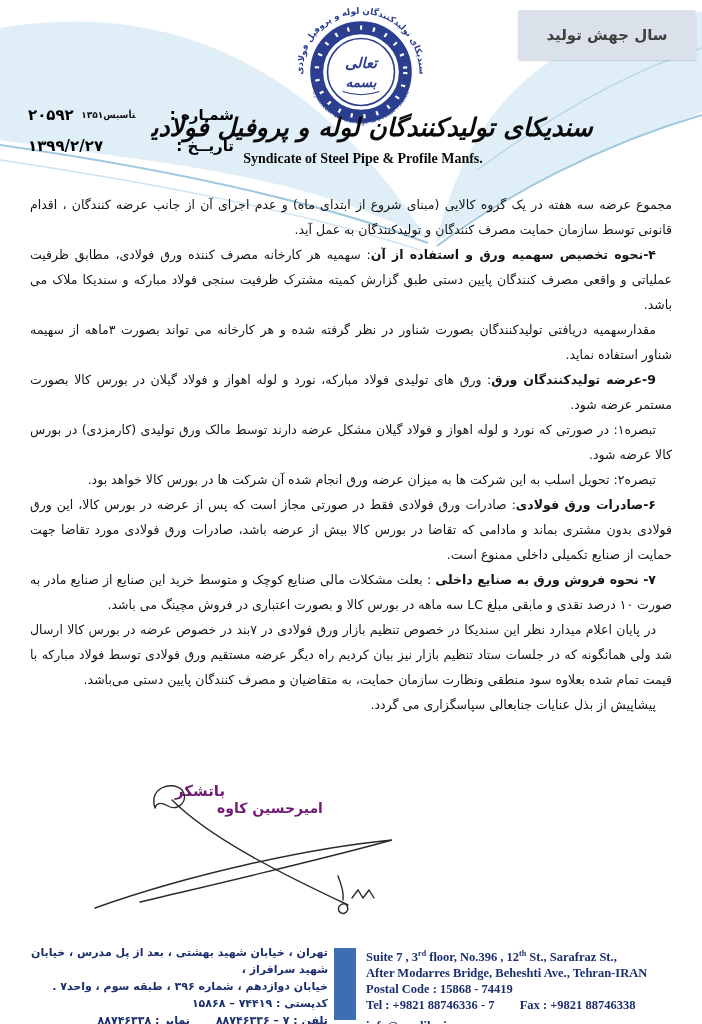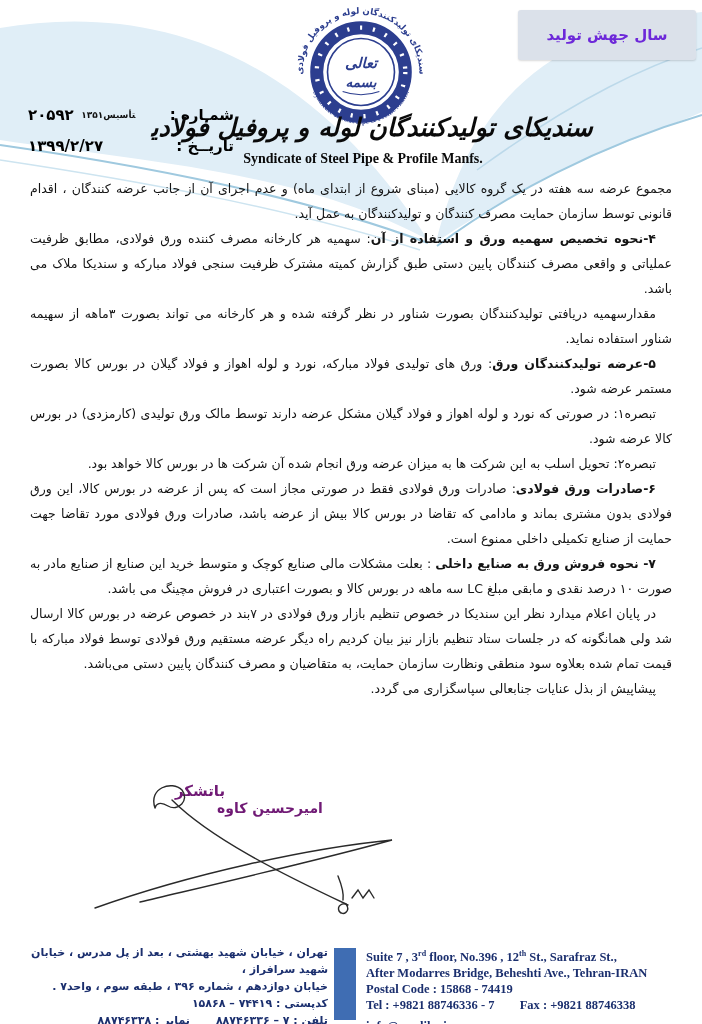--- a/index.html
+++ b/index.html
@@ -8,40 +8,40 @@
     background:#ffffff;overflow:hidden;
     font-family:"DejaVu Sans",sans-serif;color:#111;
   }
   svg{display:block}
   .swoosh{position:absolute;top:0;left:0;pointer-events:none;}
   
   .badge{
     position:absolute;top:10px;right:6px;width:178px;height:50px;
     background:#dbe1ea;border-radius:3px;
     display:flex;align-items:center;justify-content:center;
-    color:#6d28d9;font-weight:bold;font-size:15px;direction:rtl;
+    color:#404040;font-weight:bold;font-size:15px;direction:rtl;
     box-shadow:0 1px 2px rgba(0,0,0,.15);
   }
   
   .emblem{position:absolute;top:4px;left:294px;width:134px;height:136px;}
   
   .refblock{position:absolute;top:106px;left:28px;width:206px;direction:rtl;
     font-weight:bold;font-size:15px;color:#000;}
   .refrow{display:flex;justify-content:space-between;align-items:baseline;margin-bottom:13px;}
   .refrow .val{direction:ltr;}
   
   .title-fa{position:absolute;top:110px;left:0;width:100%;text-align:center;
     direction:rtl;transform:translateX(-14px);white-space:nowrap;}
   .title-fa .cal{font-size:25px;font-weight:bold;font-style:italic;color:#0a0a0a;}
   .title-fa .est{font-size:9px;font-weight:bold;vertical-align:18px;margin-right:16px;}
   .title-en{position:absolute;top:151px;left:0;width:100%;text-align:center;
     transform:translateX(12px);
     font-family:"Liberation Serif","DejaVu Serif",serif;font-weight:bold;font-size:14px;color:#0a0a0a;}
   
-  .body-text{position:absolute;top:176px;left:30px;width:642px;
+  .body-text{position:absolute;top:192px;left:30px;width:642px;
     direction:rtl;text-align:justify;font-size:12.5px;line-height:25px;color:#141414;}
   .para{margin:0;}
   .para.indent{text-indent:16px;}
   .para .lead{font-weight:bold;}
   
   .sig-block{position:absolute;top:782px;left:150px;width:240px;text-align:center;
     direction:rtl;font-weight:bold;color:#701a75;}
   .sig-thanks{font-size:15px;transform:translateX(-70px);}
   .sig-name{font-size:14px;}
   .sig-role{font-size:15px;margin-top:8px;}
@@ -115,21 +115,21 @@
   <div class="title-fa">
     <span class="cal">سندیکای تولیدکنندگان لوله و پروفیل فولادی</span><span class="est">تأسیس۱۳۵۱</span>
   </div>
   <div class="title-en">Syndicate of Steel Pipe &amp; Profile Manfs.</div>
 
   <div class="body-text">
 
   <p class="para"><span>مجموع عرضه سه هفته در یک گروه کالایی (مبنای شروع از ابتدای ماه) و عدم اجرای آن از جانب عرضه کنندگان ، اقدام قانونی توسط سازمان حمایت مصرف کنندگان و تولیدکنندگان به عمل آید.</span></p>
       <p class="para indent"><b class="lead">۴-نحوه تخصیص سهمیه ورق و استفاده از آن</b><span>: سهمیه هر کارخانه مصرف کننده ورق فولادی، مطابق ظرفیت عملیاتی و واقعی مصرف کنندگان پایین دستی طبق گزارش کمیته مشترک ظرفیت سنجی فولاد مبارکه و سندیکا ملاک می باشد.</span></p>
       <p class="para indent"><span>مقدارسهمیه دریافتی تولیدکنندگان بصورت شناور در نظر گرفته شده و هر کارخانه می تواند بصورت ۳ماهه از سهیمه شناور استفاده نماید.</span></p>
-      <p class="para indent"><b class="lead">۵-عرضه تولیدکنندگان ورق</b><span>: ورق های تولیدی فولاد مبارکه، نورد و لوله اهواز و فولاد گیلان در بورس کالا بصورت مستمر عرضه شود.</span></p>
+      <p class="para indent"><b class="lead">9-عرضه تولیدکنندگان ورق</b><span>: ورق های تولیدی فولاد مبارکه، نورد و لوله اهواز و فولاد گیلان در بورس کالا بصورت مستمر عرضه شود.</span></p>
       <p class="para indent"><span>تبصره۱: در صورتی که نورد و لوله اهواز و فولاد گیلان مشکل عرضه دارند توسط مالک ورق تولیدی (کارمزدی) در بورس کالا عرضه شود.</span></p>
       <p class="para indent"><span>تبصره۲: تحویل اسلب به این شرکت ها به میزان عرضه ورق انجام شده آن شرکت ها در بورس کالا خواهد بود.</span></p>
       <p class="para indent"><b class="lead">۶-صادرات ورق فولادی</b><span>: صادرات ورق فولادی فقط در صورتی مجاز است که پس از عرضه در بورس کالا، این ورق فولادی بدون مشتری بماند و مادامی که تقاضا در بورس کالا بیش از عرضه باشد، صادرات ورق فولادی مورد تقاضا جهت حمایت از صنایع تکمیلی داخلی ممنوع است.</span></p>
       <p class="para indent"><b class="lead">۷- نحوه فروش ورق به صنایع داخلی</b><span> : بعلت مشکلات مالی صنایع کوچک و متوسط خرید این صنایع از صنایع مادر  به صورت ۱۰ درصد نقدی و مابقی مبلغ LC سه ماهه در بورس کالا و بصورت اعتباری در فروش مچینگ می باشد.</span></p>
       <p class="para indent"><span>در پایان اعلام میدارد نظر این سندیکا در خصوص تنظیم بازار ورق فولادی در ۷بند در خصوص عرضه در بورس کالا ارسال شد ولی همانگونه که در جلسات ستاد تنظیم بازار نیز بیان کردیم راه دیگر عرضه مستقیم ورق فولادی توسط فولاد مبارکه با قیمت تمام شده بعلاوه سود منطقی ونظارت سازمان حمایت، به متقاضیان و مصرف کنندگان پایین دستی می‌باشد.</span></p>
       <p class="para indent"><span>پیشاپیش از بذل عنایات جنابعالی سپاسگزاری می گردد.</span></p>
     </div>
 
   <div class="sig-block">
     <div class="sig-thanks">باتشکر</div>

